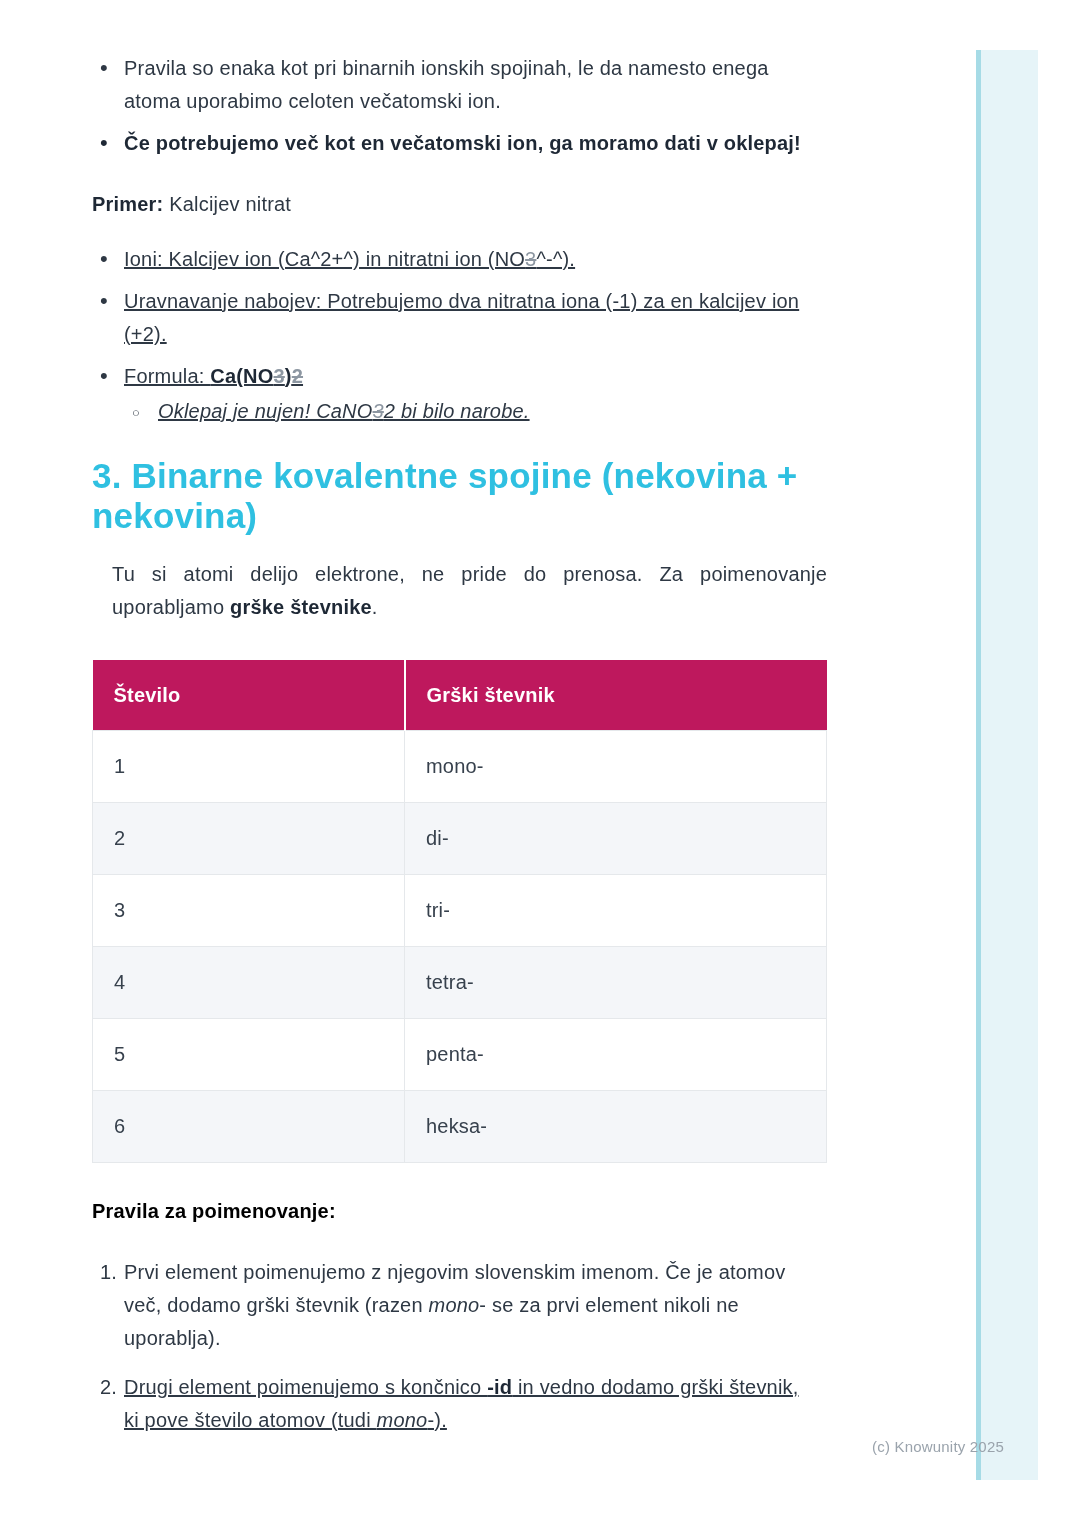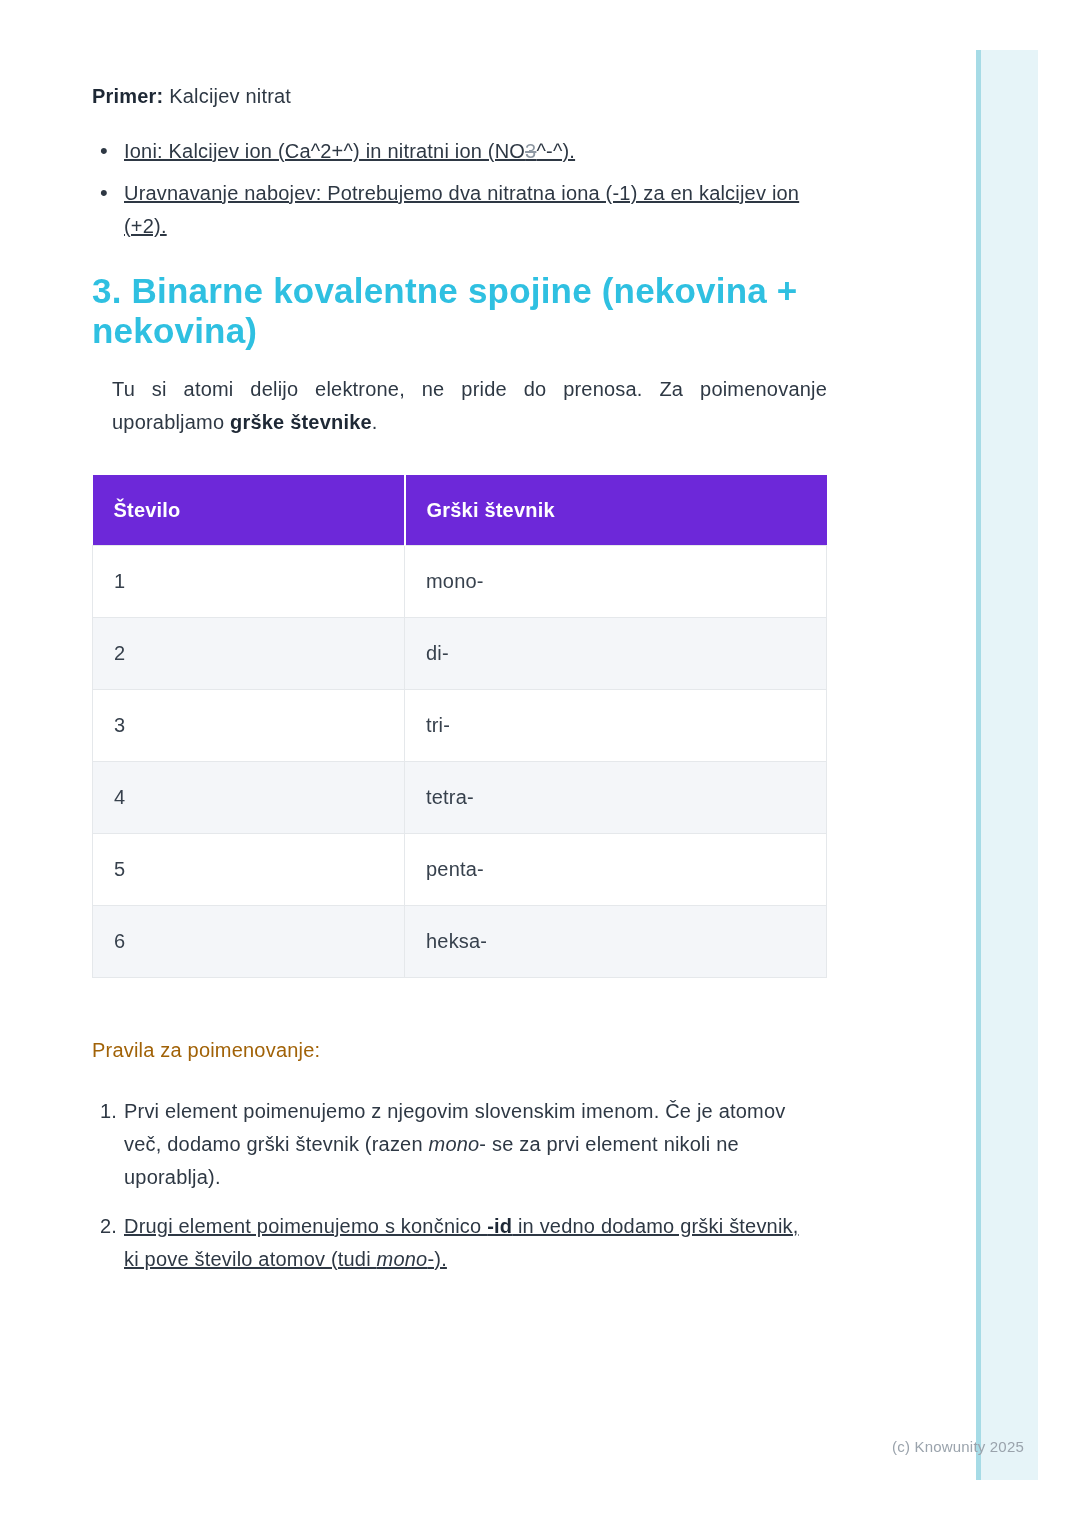--- a/index.html
+++ b/index.html
@@ -55,60 +55,70 @@
   .section-heading {
     color:#2fc0e1;
     font-size:35px; line-height:40px;
     font-weight:bold; letter-spacing:0.2px;
     margin:28px 0 0 0;
   }
   .intro { margin-top:22px; text-align:justify; }
 
   table.greek { border-collapse:collapse; width:735px; margin-top:36px; }
   table.greek th {
-    background:#6d28d9; color:#ffffff;
+    background:#be185d; color:#ffffff;
     height:70px; text-align:left; vertical-align:middle;
     padding:0 0 0 21px; font-size:20px; letter-spacing:0.2px;
   }
   table.greek th:first-child { width:290px; border-right:2px solid #ffffff; }
   table.greek td {
     height:71px; vertical-align:middle;
     padding:0 0 0 21px; font-size:20px; letter-spacing:0.2px;
     color:#37414d; background:#ffffff;
     border:1px solid #e5e8eb;
   }
   table.greek tr:nth-child(even) td { background:#f4f6f9; }
 
-  .rules-title { margin-top:56px; font-weight:normal; color:#a16207; }
+  .rules-title { margin-top:32px; font-weight:bold; color:#000000; }
 
   .band {
     position:absolute; left:976px; top:50px;
     width:57px; height:1430px;
     background:#e6f4f8;
     border-left:5px solid #a6dbe6;
   }
   .footer {
-    position:absolute; top:1438px; right:56px;
+    position:absolute; top:1438px; right:76px;
     font-size:15px; color:#9aa3ac; letter-spacing:0.2px;
     z-index:2;
   }
 </style>
 </head>
 <body>
 
 <div class="band"></div>
 
 <div class="content">
 
+  <ul class="blist txt">
+    <li><span>Pravila so enaka kot pri binarnih ionskih spojinah, le da namesto enega atoma uporabimo celoten večatomski ion.</span></li>
+    <li class="li-bold"><span class="seg-b">Če potrebujemo več kot en večatomski ion, ga moramo dati v oklepaj!</span></li>
+  </ul>
 
   <p class="txt mt-primer" style="margin-bottom:0;"><span class="seg-b">Primer:</span><span> Kalcijev nitrat</span></p>
 
   <ul class="blist txt mt-exlist">
     <li><span>Ioni: Kalcijev ion (Ca^2+^) in nitratni ion (NO</span><span class="seg-s">3</span><span>^-^).</span></li>
     <li><span>Uravnavanje nabojev: Potrebujemo dva nitratna iona (-1) za en kalcijev ion (+2).</span></li>
+    <li>
+      <span><span>Formula: </span><span class="seg-b">Ca(NO</span><span class="seg-b seg-s">3</span><span class="seg-b">)</span><span class="seg-b seg-s">2</span></span>
+      <ul class="sublist">
+        <li><span class="seg-i">Oklepaj je nujen! CaNO</span><span class="seg-i seg-s">3</span><span class="seg-i">2 bi bilo narobe.</span></li>
+      </ul>
+    </li>
   </ul>
 
   <h2 class="section-heading">3. Binarne kovalentne spojine (nekovina + nekovina)</h2>
 
   <p class="txt intro" style="margin-bottom:0;margin-left:20px;"><span>Tu si atomi delijo elektrone, ne pride do prenosa. Za poimenovanje uporabljamo </span><span class="seg-b">grške števnike</span><span>.</span></p>
 
   <table class="greek">
     <thead>
       <tr>
         <th>Število</th>

